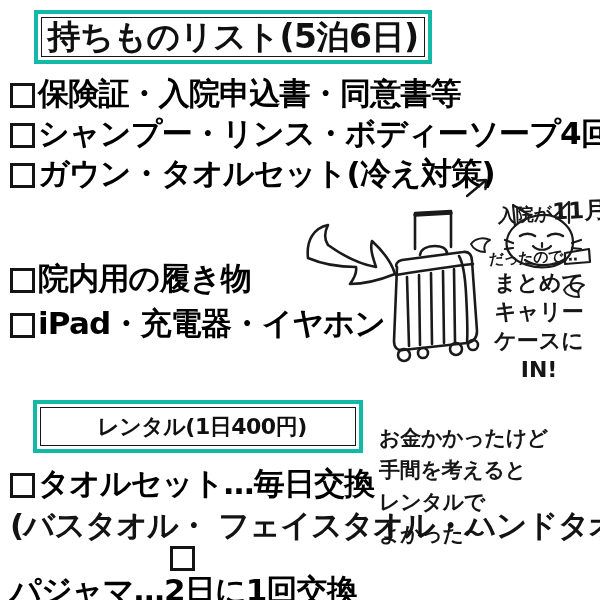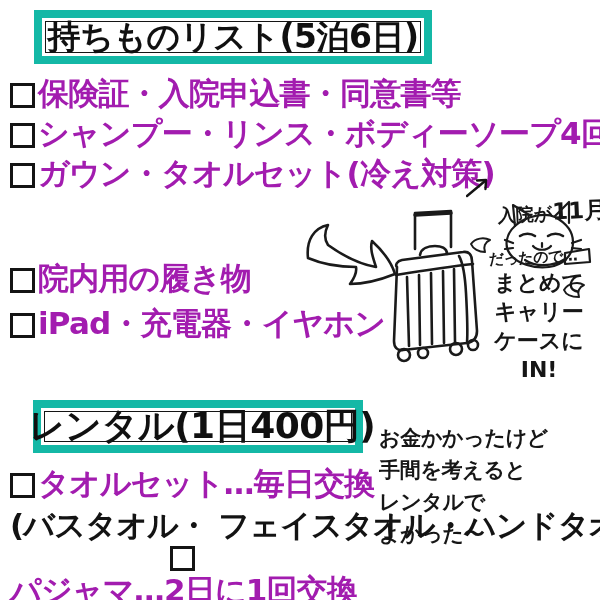--- a/index.html
+++ b/index.html
@@ -17,21 +17,21 @@
     position: relative;
     width: 600px;
     height: 600px;
     background: #ffffff;
     overflow: hidden;
   }
 
   
   .title-box {
     position: absolute;
-    border: 8px solid #14b8a6;
+    border: 4px solid #14b8a6;
     background: #ffffff;
     display: flex;
     align-items: center;
     justify-content: center;
     padding: 0 8px;
   }
   .title-box .inner-rule {
     position: absolute;
     left: 3px; right: 3px; top: 3px; bottom: 3px;
     border: 1px solid #141414;
@@ -44,30 +44,30 @@
     white-space: nowrap;
     letter-spacing: -0.5px;
     position: relative;
     z-index: 2;
   }
 
   #title-box-main { left: 34px; top: 10px; width: 398px; height: 54px; }
   #title-box-main .title-text { font-size: 33px; }
 
   #title-box-rental { left: 33px; top: 400px; width: 330px; height: 53px; }
-  #title-box-rental .title-text { font-size: 36px; padding-left: 8px; }
+  #title-box-rental .title-text { font-size: 22px; padding-left: 8px; }
 
   
   .list-line {
     position: absolute;
     display: flex;
     align-items: center;
     white-space: nowrap;
     font-weight: 600;
-    color: #a21caf;
+    color: #000000;
     font-size: 31px;
     letter-spacing: -0.8px;
   }
   .checkbox {
     display: inline-block;
     width: 25px;
     height: 25px;
     min-width: 25px;
     border: 3px solid #141414;
     background: #fff;

